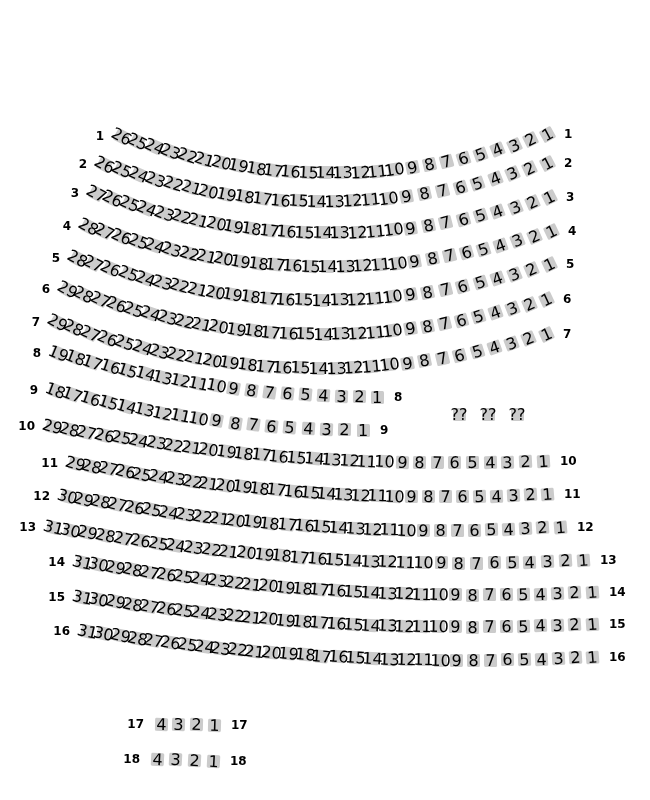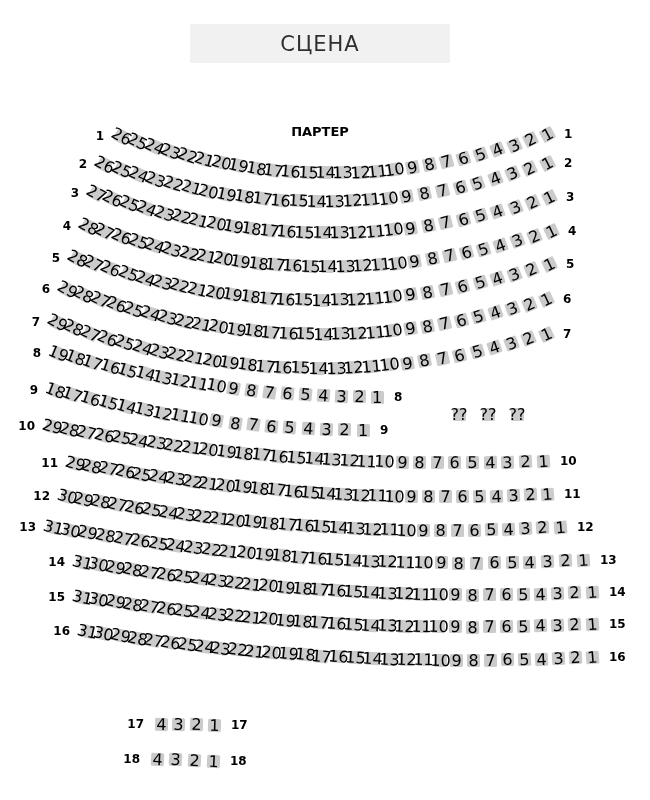--- a/index.html
+++ b/index.html
@@ -25,22 +25,20 @@
     position:absolute; font-size:12px; font-weight:bold; color:#000;
     height:16px; line-height:16px;
   }
   .row-label.left  { width:32px; text-align:right; }
   .row-label.right { width:40px; text-align:left; }
 </style>
 </head>
 <body>
 
 <div class="canvas">
-  <div class="stage">СЦЕНА</div>
-  <div class="section-title">ПАРТЕР</div>
   <div id="rows-layer">
       <div>
         <div class="seat" style="left: 114.5px; top: 129.5px; transform: rotate(28.1deg);">26</div>
         <div class="seat" style="left: 130.977px; top: 135.074px; transform: rotate(26.1deg);">25</div>
         <div class="seat" style="left: 147.589px; top: 140.233px; transform: rotate(24deg);">24</div>
         <div class="seat" style="left: 164.328px; top: 144.965px; transform: rotate(21.8deg);">23</div>
         <div class="seat" style="left: 181.185px; top: 149.255px; transform: rotate(19.6deg);">22</div>
         <div class="seat" style="left: 198.151px; top: 153.093px; transform: rotate(17.4deg);">21</div>
         <div class="seat" style="left: 215.215px; top: 156.467px; transform: rotate(15.1deg);">20</div>
         <div class="seat" style="left: 232.367px; top: 159.366px; transform: rotate(12.7deg);">19</div>

